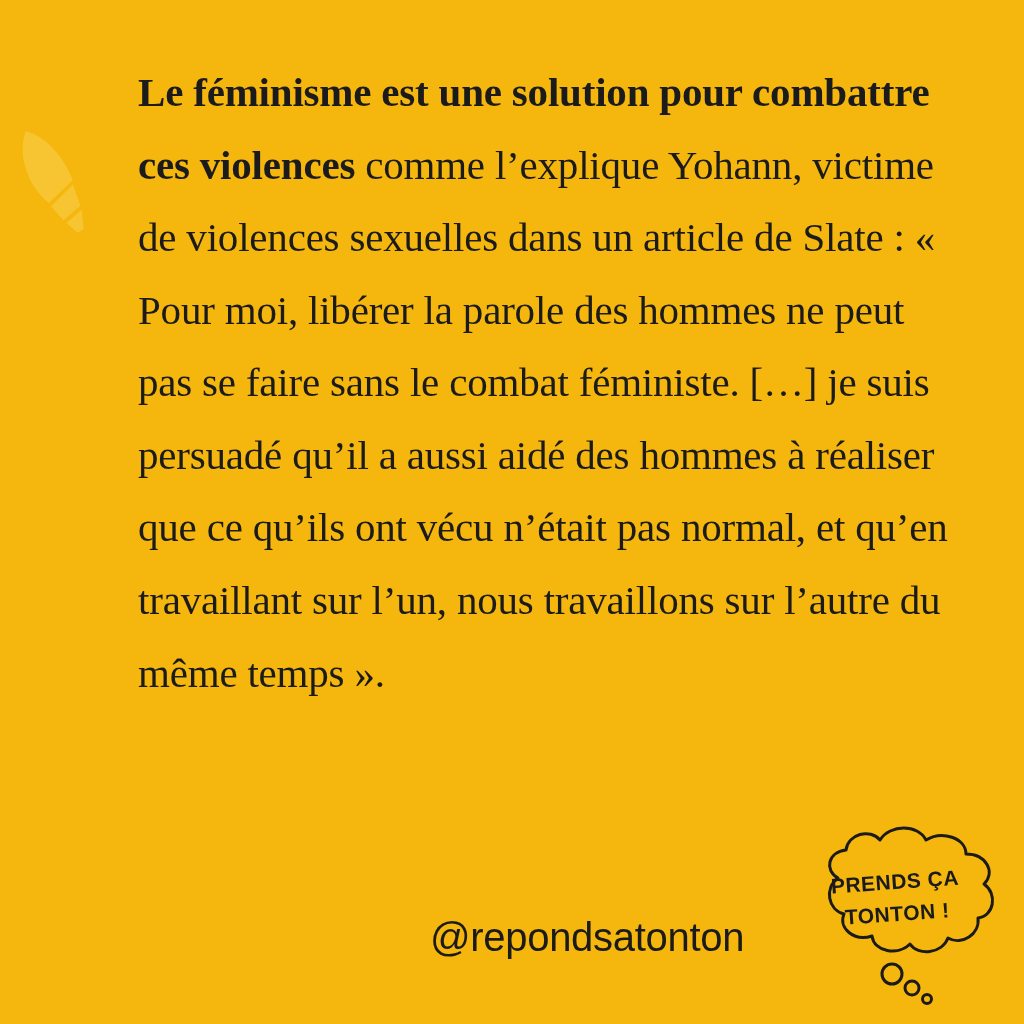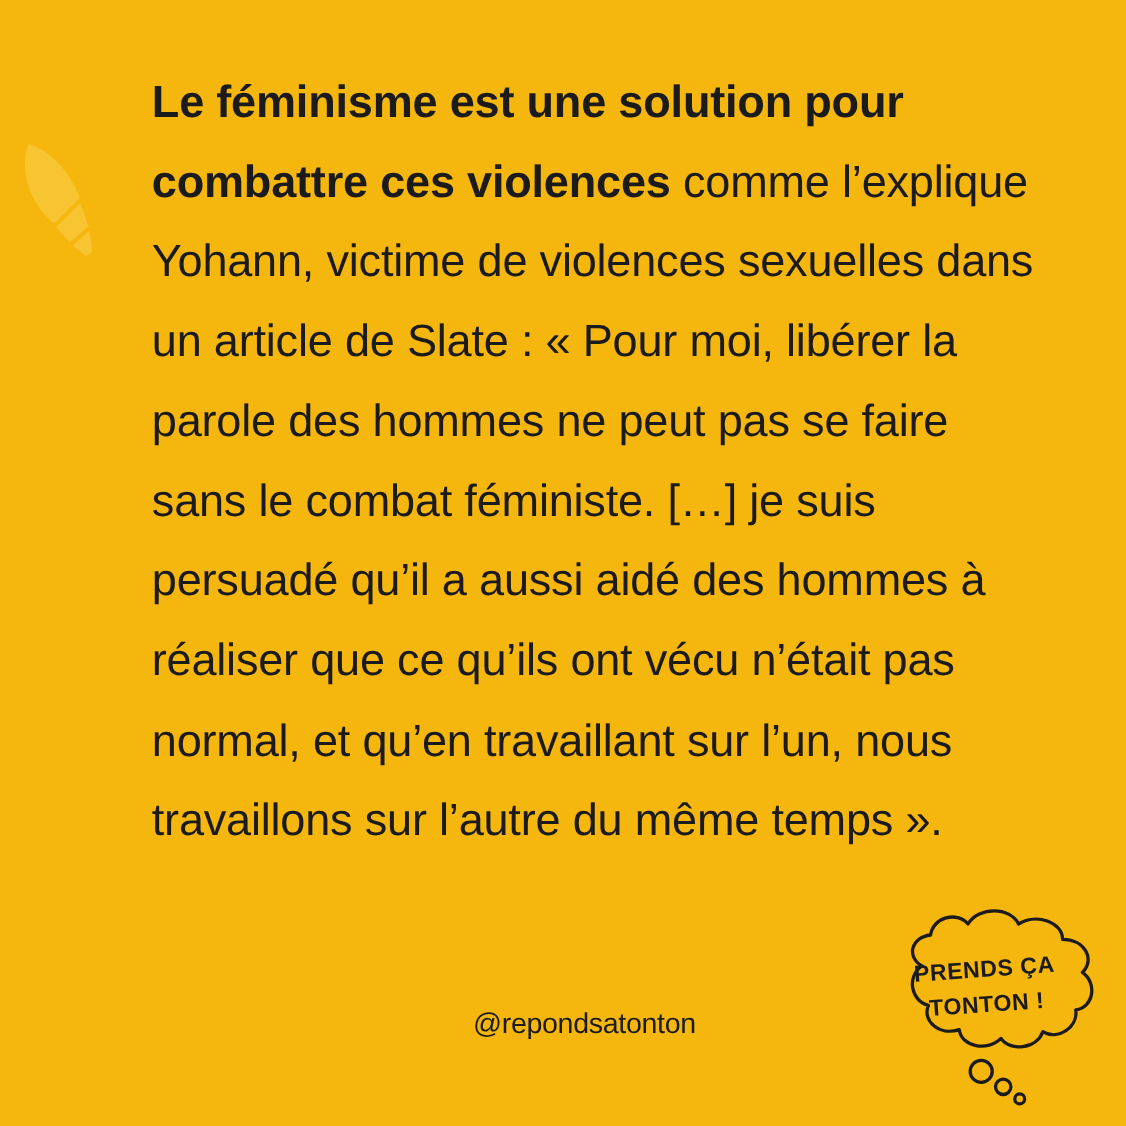--- a/index.html
+++ b/index.html
@@ -33,39 +33,39 @@
   }
 
   .quote-block {
     position: absolute;
     left: 138px;
     top: 56px;
     width: 810px;
   }
 
   .quote-text {
-    font-family: Liberation Sans, sans-serif;
+    font-family: Liberation Serif, serif;
     font-size: 41px;
     line-height: 1.77;
     color: #1b1b1b;
     letter-spacing: -0.2px;
     font-weight: 400;
     margin: 0;
     text-align: left;
   }
 
   .quote-text .lead {
     font-weight: 700;
   }
 
   .handle {
     position: absolute;
     left: 430px;
     top: 915px;
-    font-size: 26px;
+    font-size: 40px;
     color: #1b1b1b;
     font-family: "Liberation Sans", sans-serif;
     letter-spacing: -0.3px;
     text-align: center;
   }
 
   
   .bubble-wrap {
     position: absolute;
     right: 8px;

